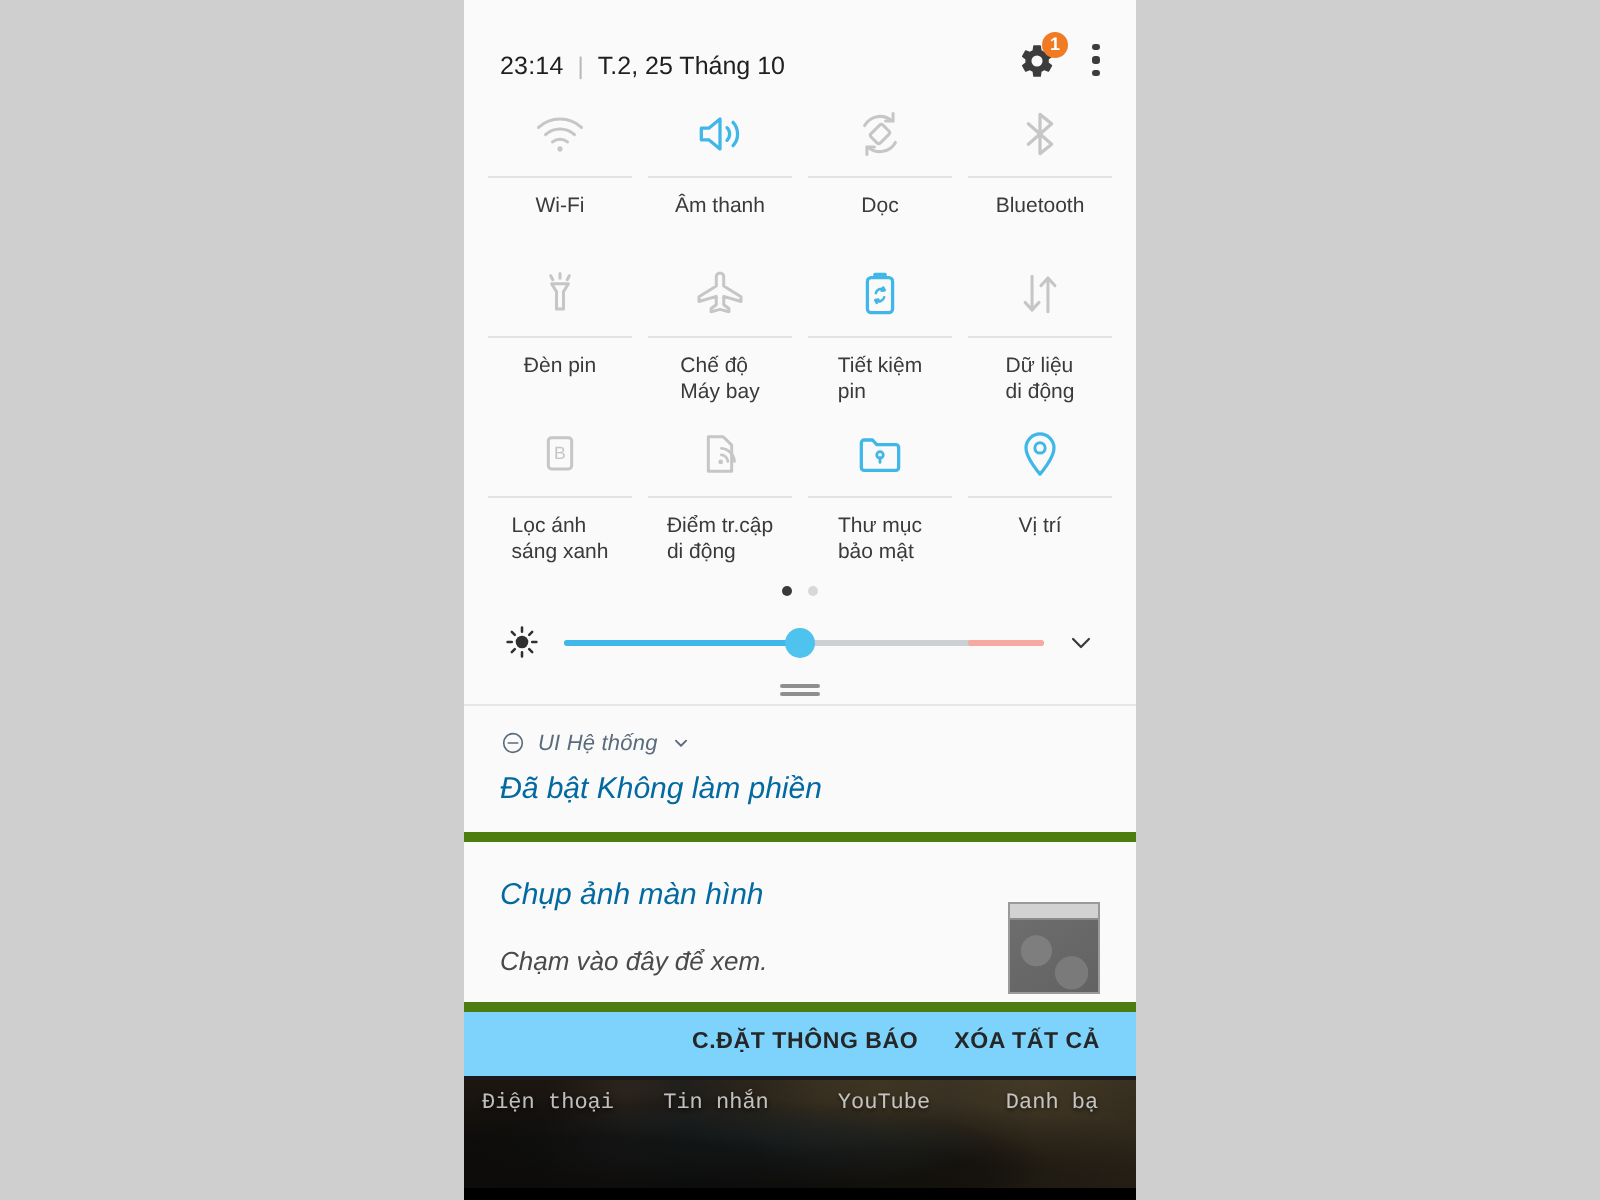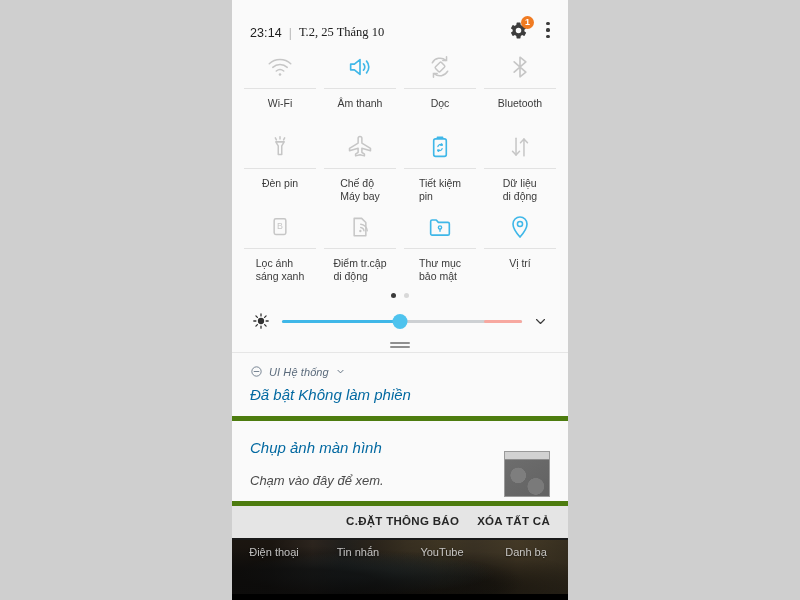--- a/index.html
+++ b/index.html
@@ -48,21 +48,20 @@
     letter-spacing: .1px;
   }
   .status-sep {
     color: #b8b8b8;
     margin: 0 7px;
     font-size: 12px;
   }
   .status-date {
     font-size: 12.5px;
     color: #202020;
-    font-family: Liberation Serif, serif;
   }
   .status-right {
     margin-left: auto;
     display: flex;
     align-items: center;
     gap: 14px;
   }
   .gear-wrap {
     position: relative;
     width: 20px;
@@ -293,21 +292,21 @@
     height: 100%;
     background:
       radial-gradient(circle at 30% 35%, #7e7e7e 0 18%, rgba(0,0,0,0) 19%),
       radial-gradient(circle at 70% 60%, #7a7a7a 0 20%, rgba(0,0,0,0) 21%),
       linear-gradient(145deg, #6d6d6d, #616161);
   }
 
   
   .actionbar {
     flex: 0 0 auto;
-    background: #e5e5e5;
+    background: #7dd3fc;
     display: flex;
     align-items: center;
     justify-content: flex-end;
     gap: 18px;
     padding: 9px 18px 11px 18px;
     box-sizing: border-box;
     border-bottom: 2px solid #1a1a1a;
   }
   .action-btn {
     font-size: 11.5px;
@@ -316,20 +315,21 @@
     letter-spacing: .3px;
     white-space: nowrap;
   }
 
   
   .homepeek {
     flex: 1 1 auto;
     position: relative;
     overflow: hidden;
     background: #7f1d1d;
+    font-family: Liberation Mono, monospace;
   }
   .wallpaper {
     position: absolute;
     inset: 0;
     background:
       linear-gradient(to right,
         #241d16 0%, #241d16 12%,
         #3b3128 24%, #2c2a26 33%,
         #3a3124 43%, #4a3f2c 52%,
         #53472f 62%, #4e4330 72%,

